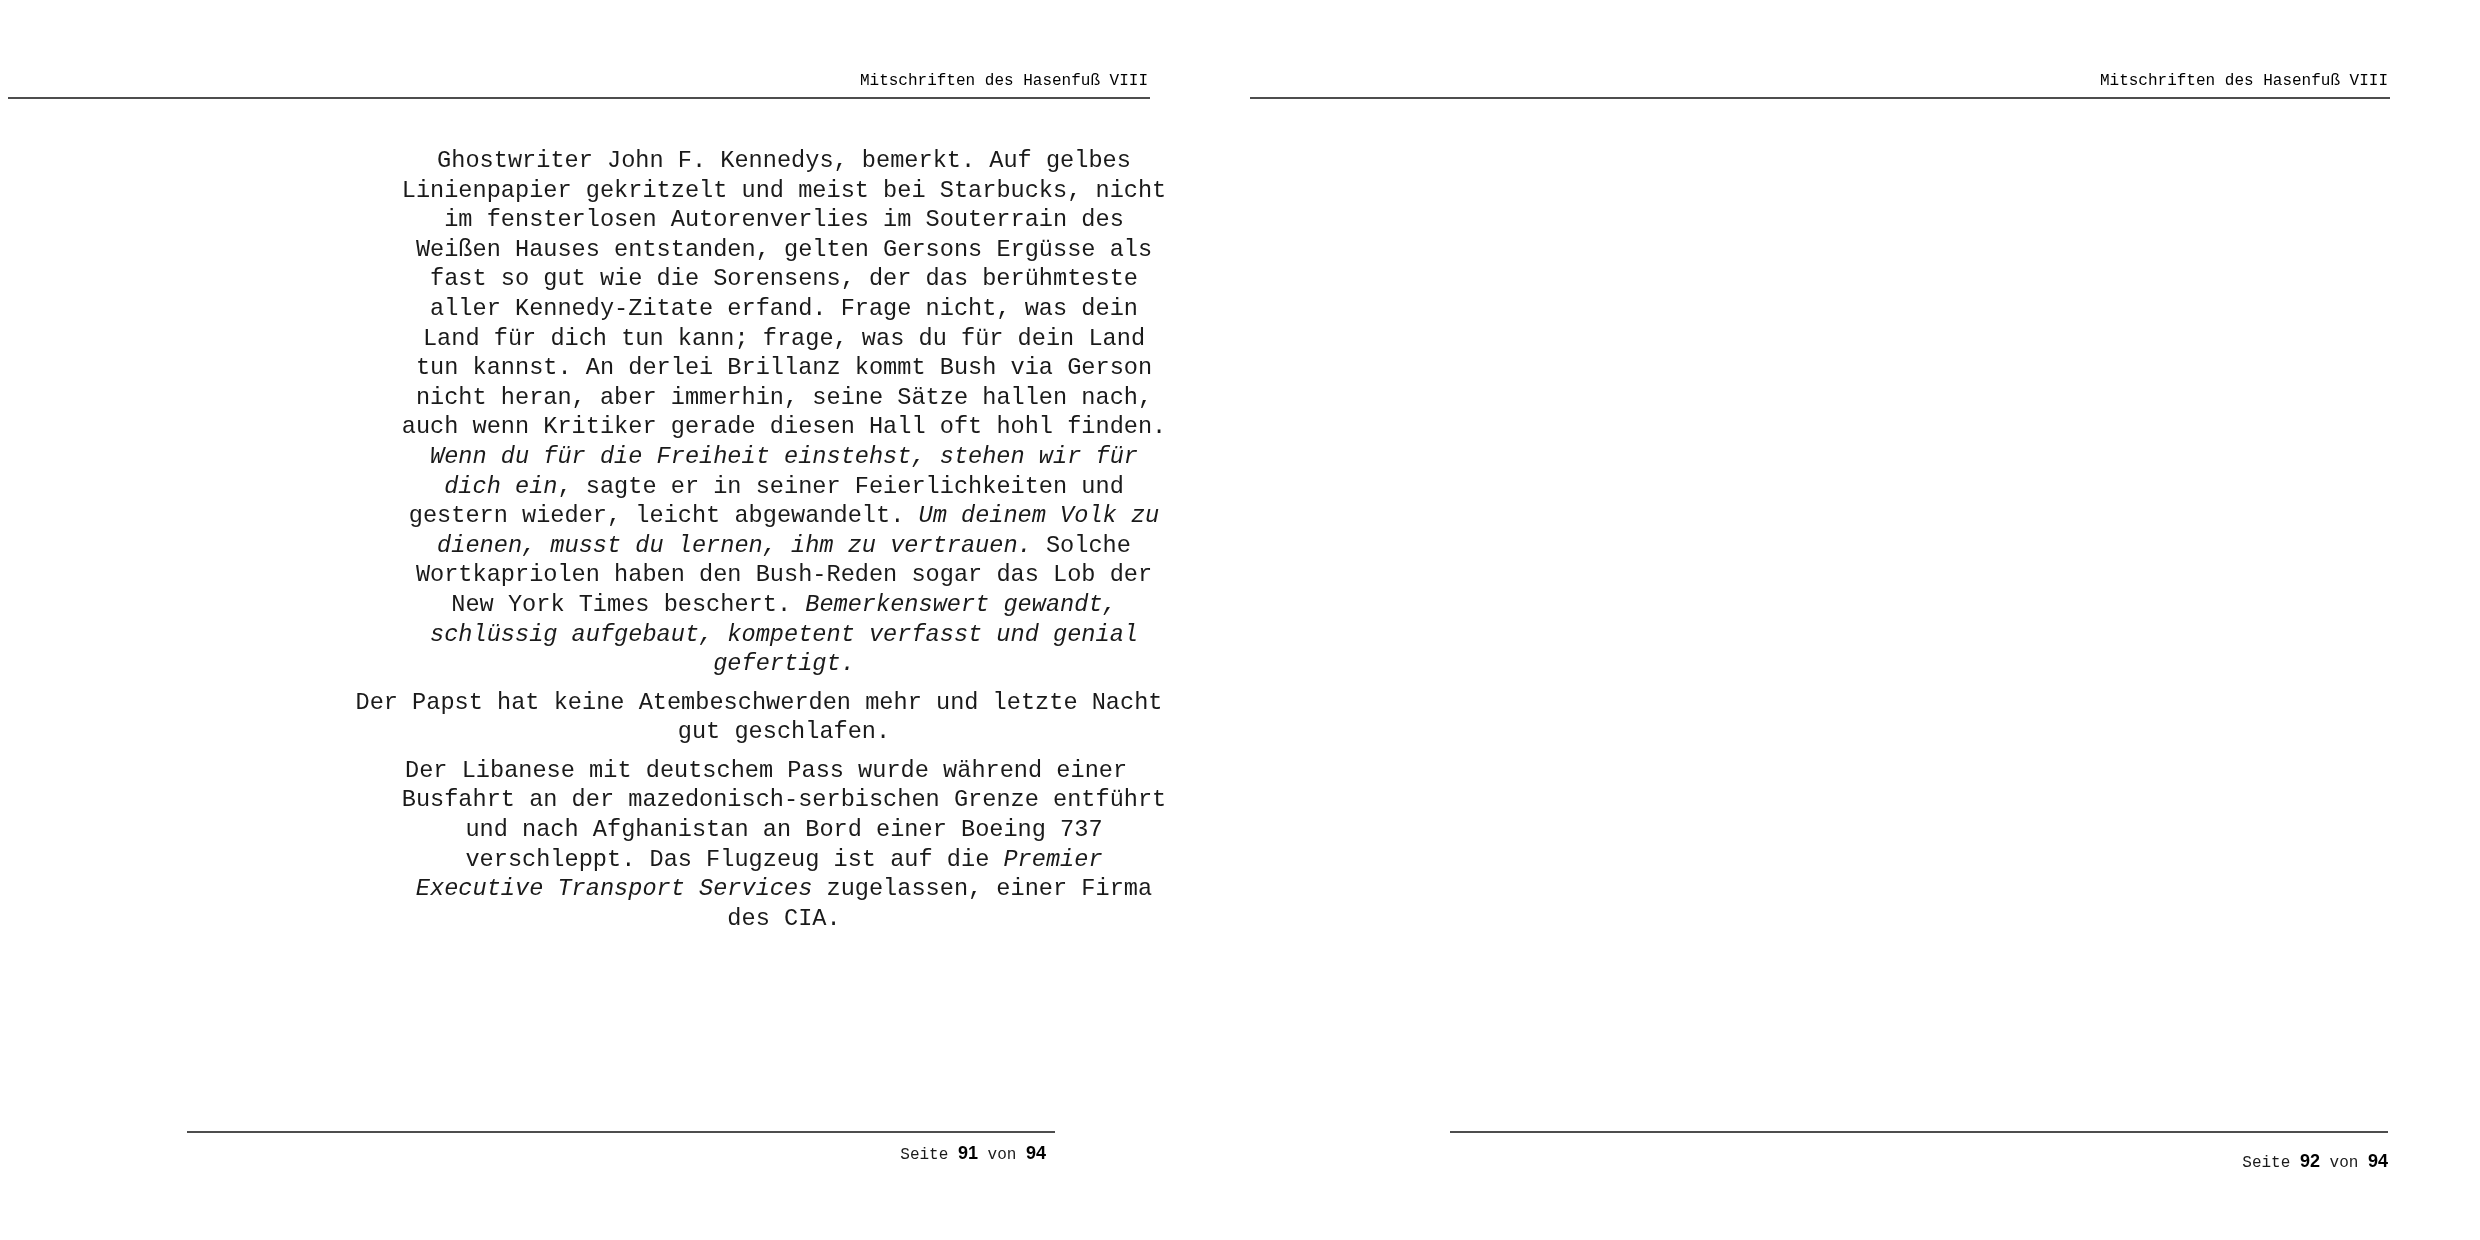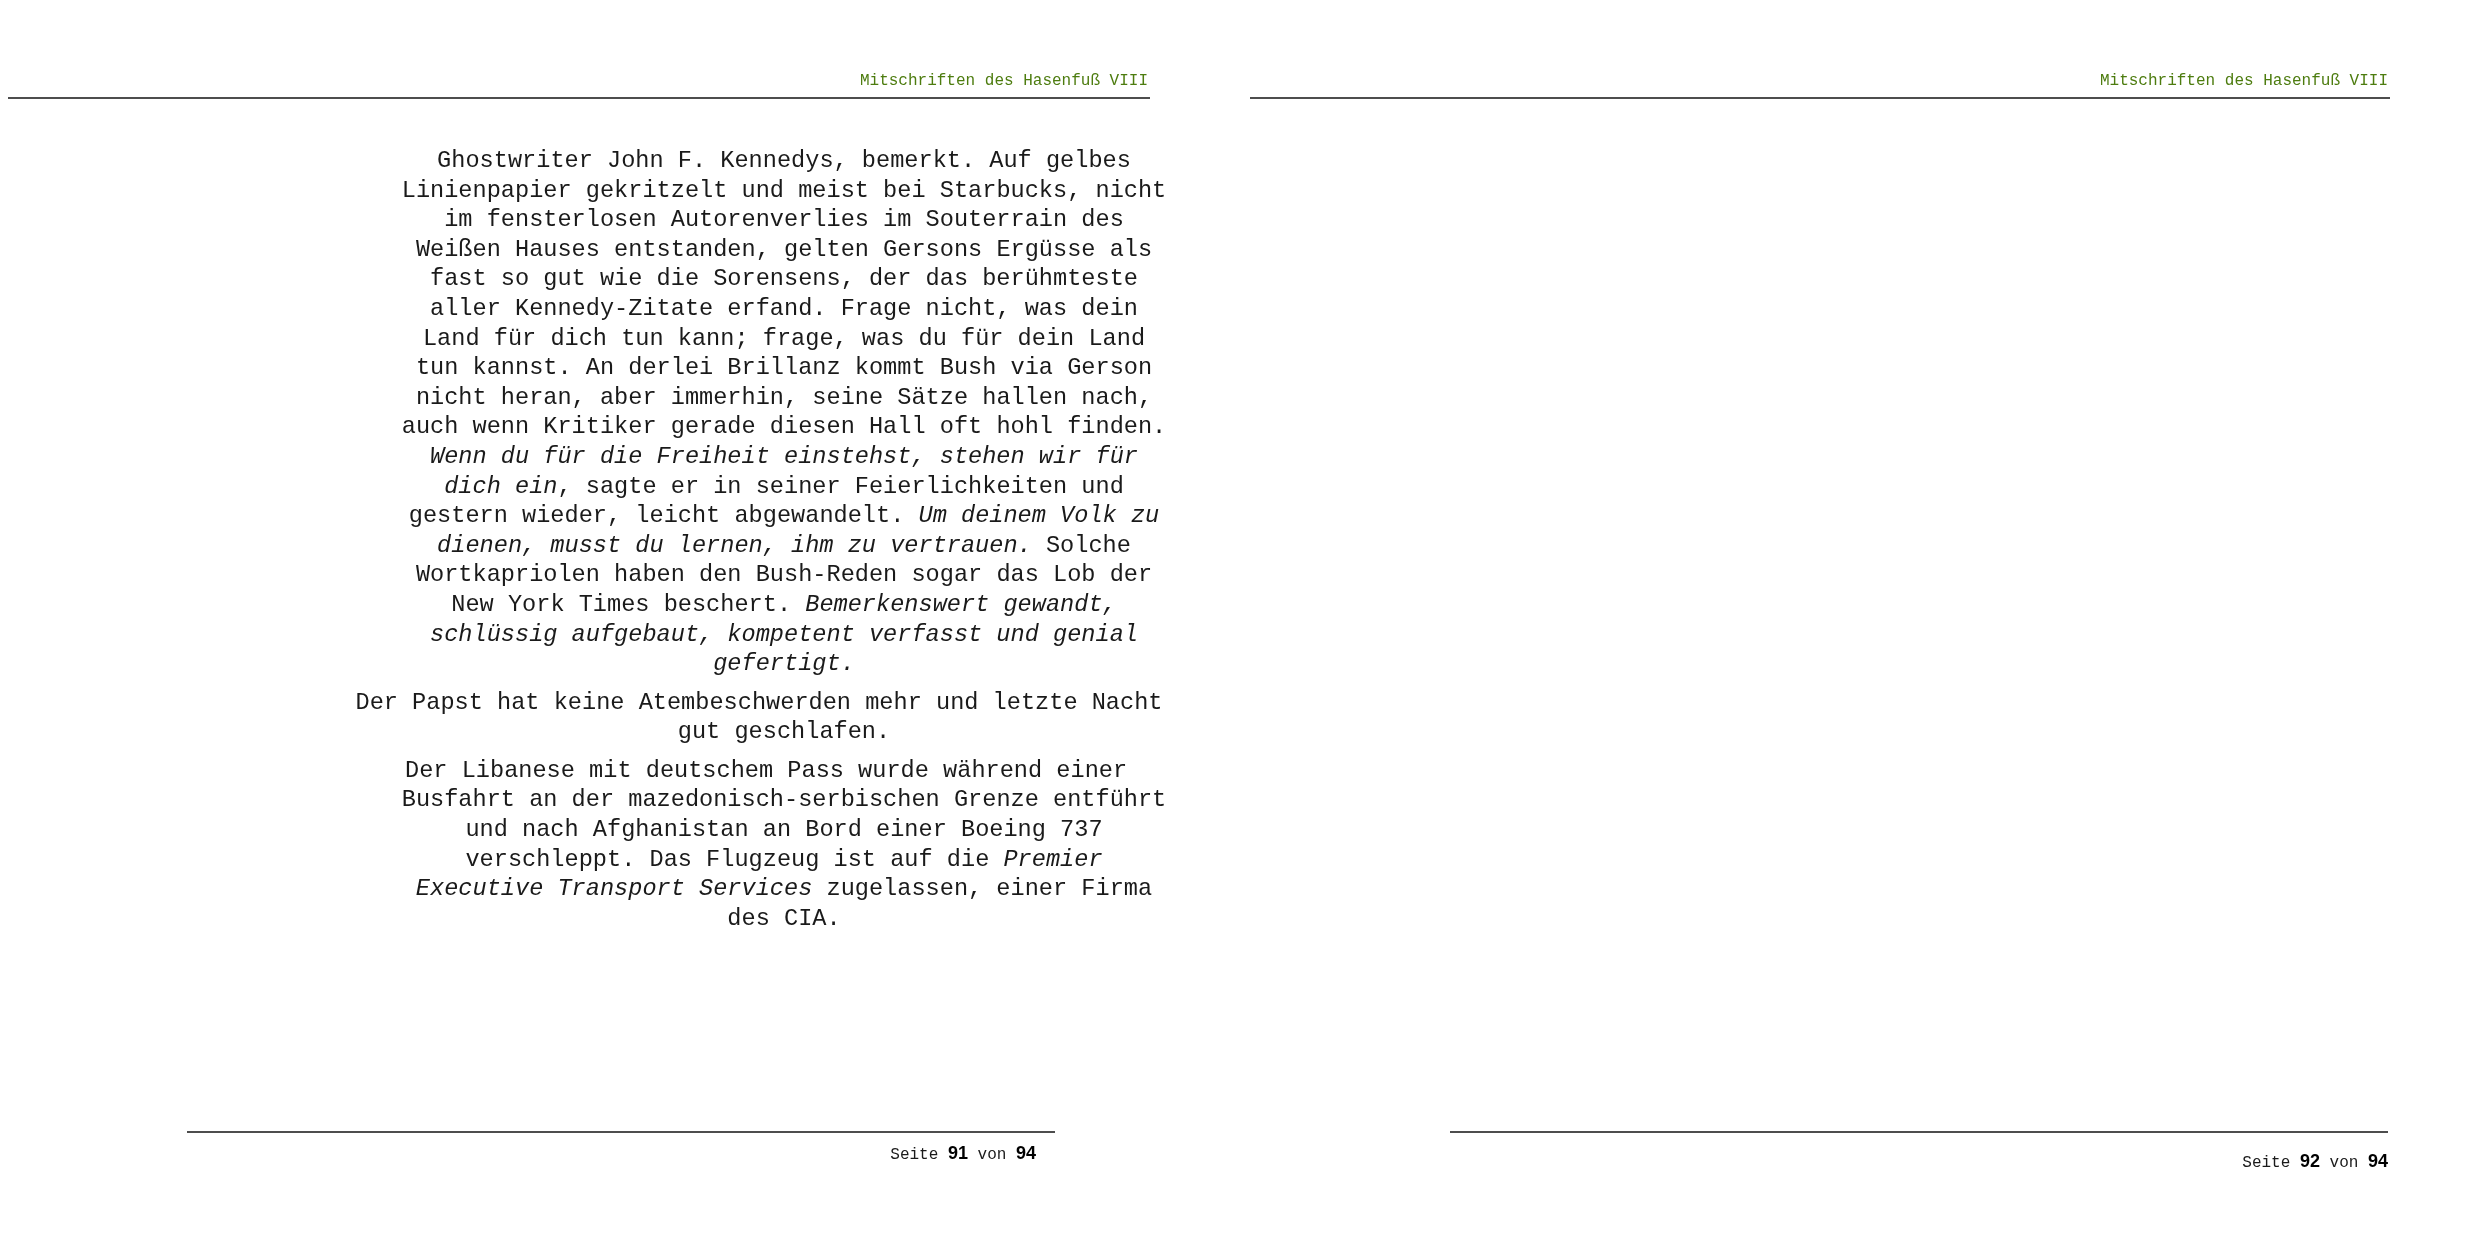--- a/index.html
+++ b/index.html
@@ -9,21 +9,21 @@
     font-family: "Liberation Mono", "DejaVu Sans Mono", monospace;
     position: relative;
     overflow: hidden;
   }
   .page { position: absolute; top: 0; width: 1240px; height: 1240px; background: #ffffff; }
   .pg-left  { left: 0; }
   .pg-right { left: 1240px; }
 
   .header-title {
     position: absolute; top: 71px;
-    font-size: 16px; line-height: 20px; color: #4d7c0f;
+    font-size: 16px; line-height: 20px; color: #000000;
     white-space: pre;
   }
   .pg-left  .header-title { right: 92px; }
   .pg-right .header-title { right: 92px; }
 
   .header-rule { position: absolute; top: 97px; height: 2px; background: #4d4d4d; }
   .pg-left  .header-rule { left: 8px;  right: 90px; }
   .pg-right .header-rule { left: 10px; right: 90px; }
 
   .body-text { position: absolute; top: 146px; }
@@ -43,21 +43,21 @@
 
   .footer-rule { position: absolute; top: 1131px; height: 2px; background: #4d4d4d; }
   .pg-left  .footer-rule { left: 187px; right: 185px; }
   .pg-right .footer-rule { left: 210px; right: 92px; }
 
   .footer-text {
     position: absolute; top: 1142px;
     font-size: 16px; line-height: 22px; color: #1a1a1a;
     white-space: pre;
   }
-  .pg-left  .footer-text { right: 204px; text-align: right; }
+  .pg-left  .footer-text { right: 194px; text-align: right; }
   .pg-right .footer-text { right: 92px; margin-top: 8px; }
 
   .num {
     font-family: "Liberation Sans", "DejaVu Sans", sans-serif;
     font-weight: bold;
     font-size: 18px;
     color: #000000;
   }
 </style>
 </head>

